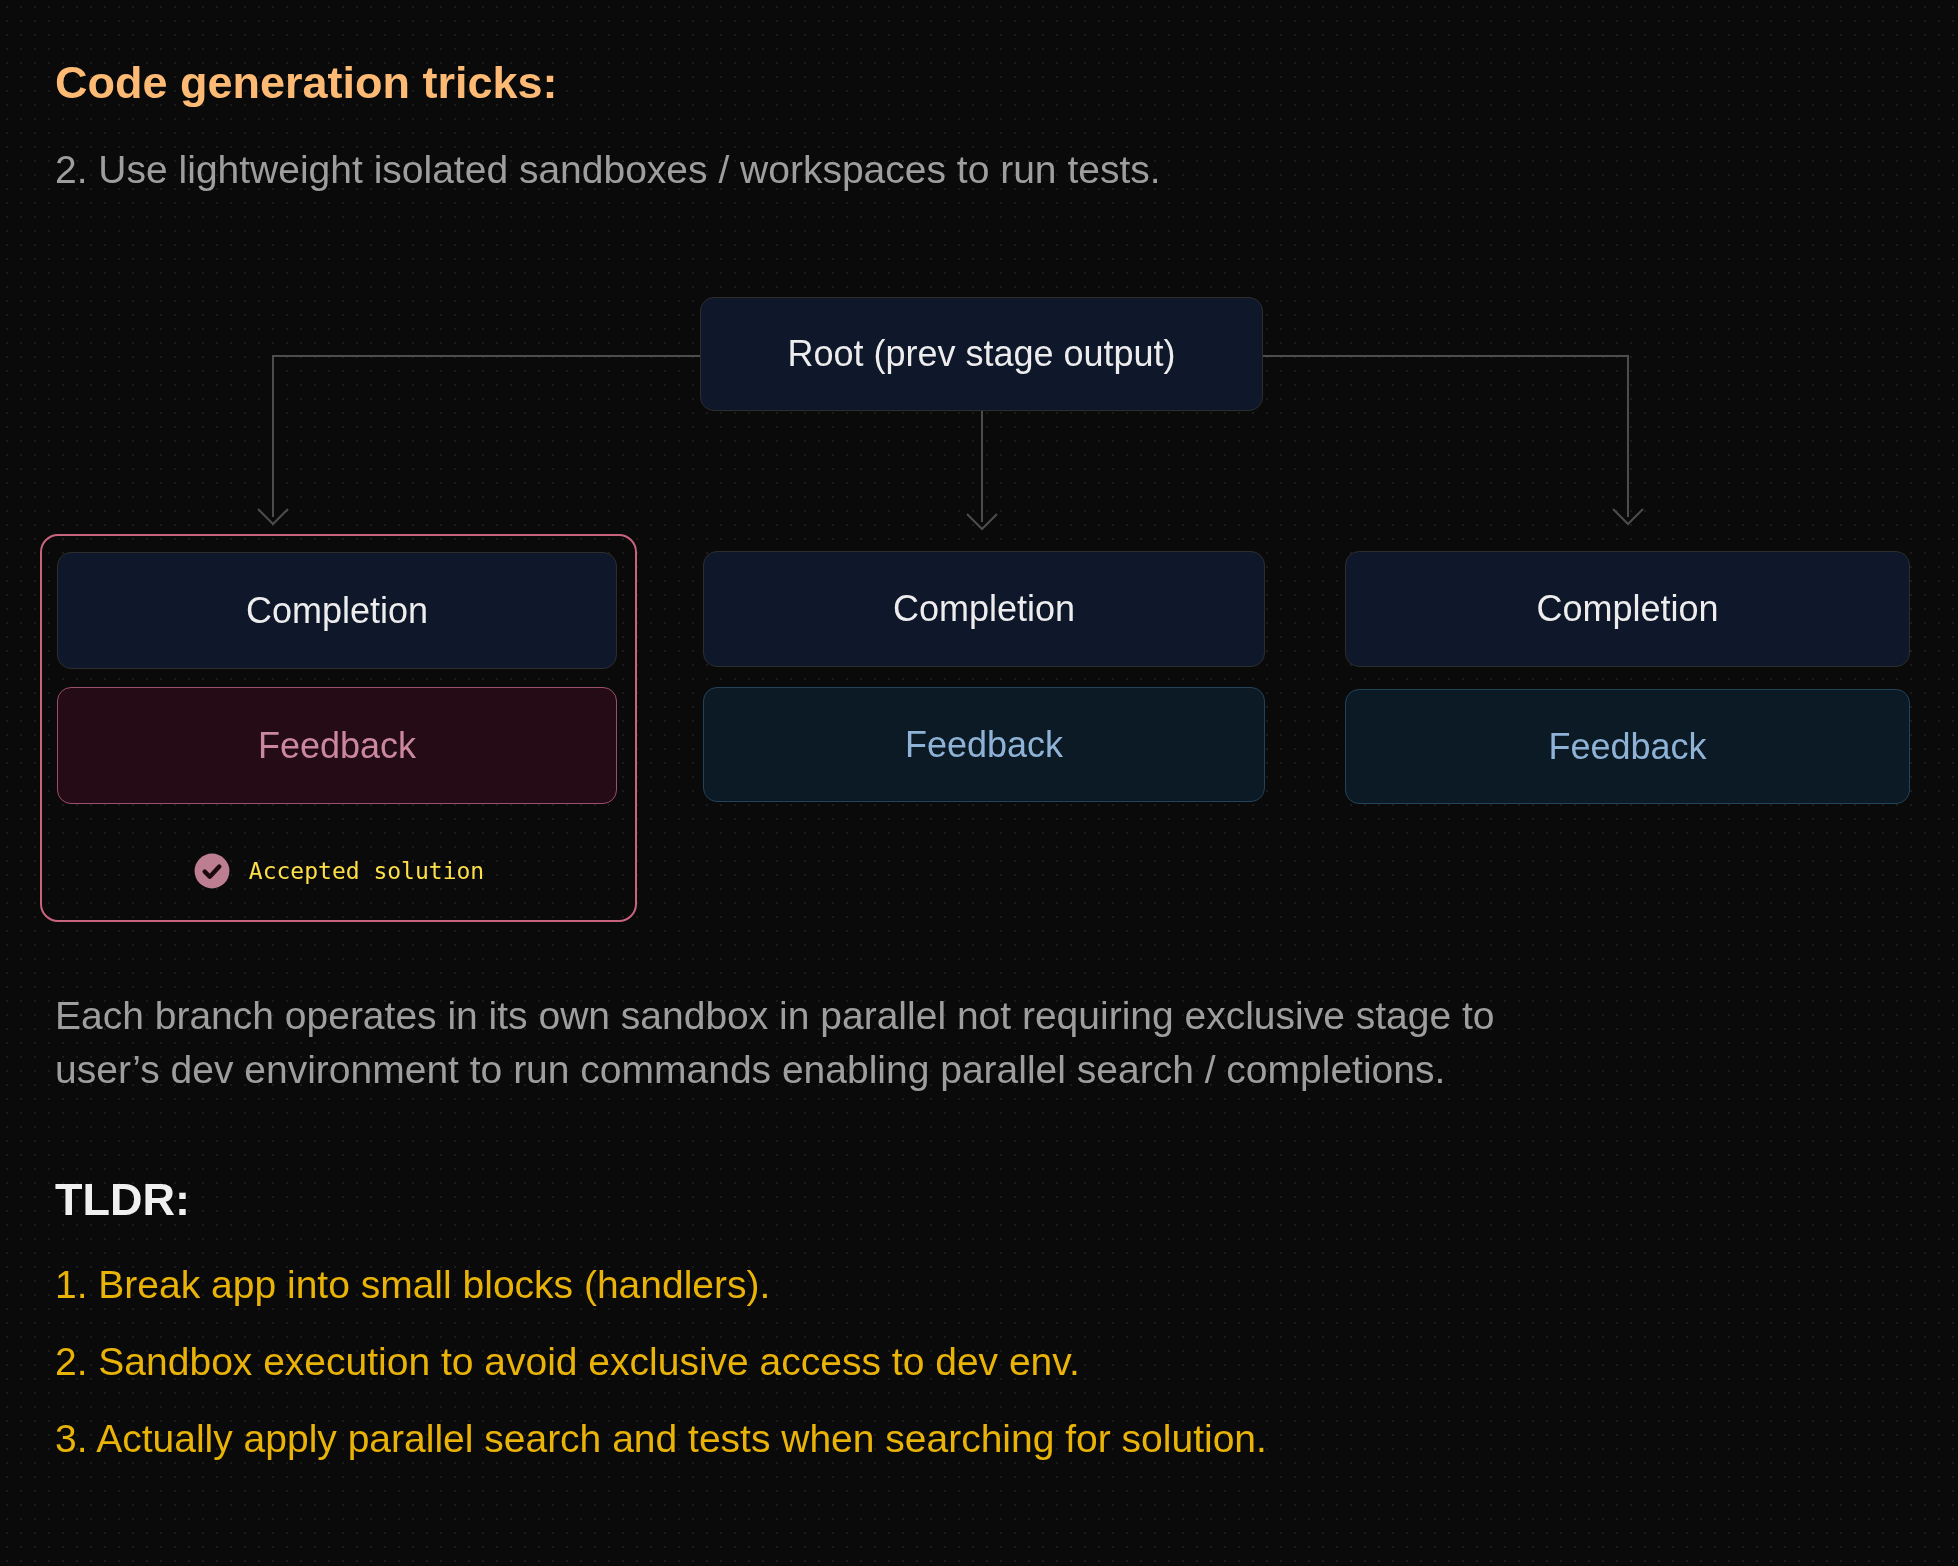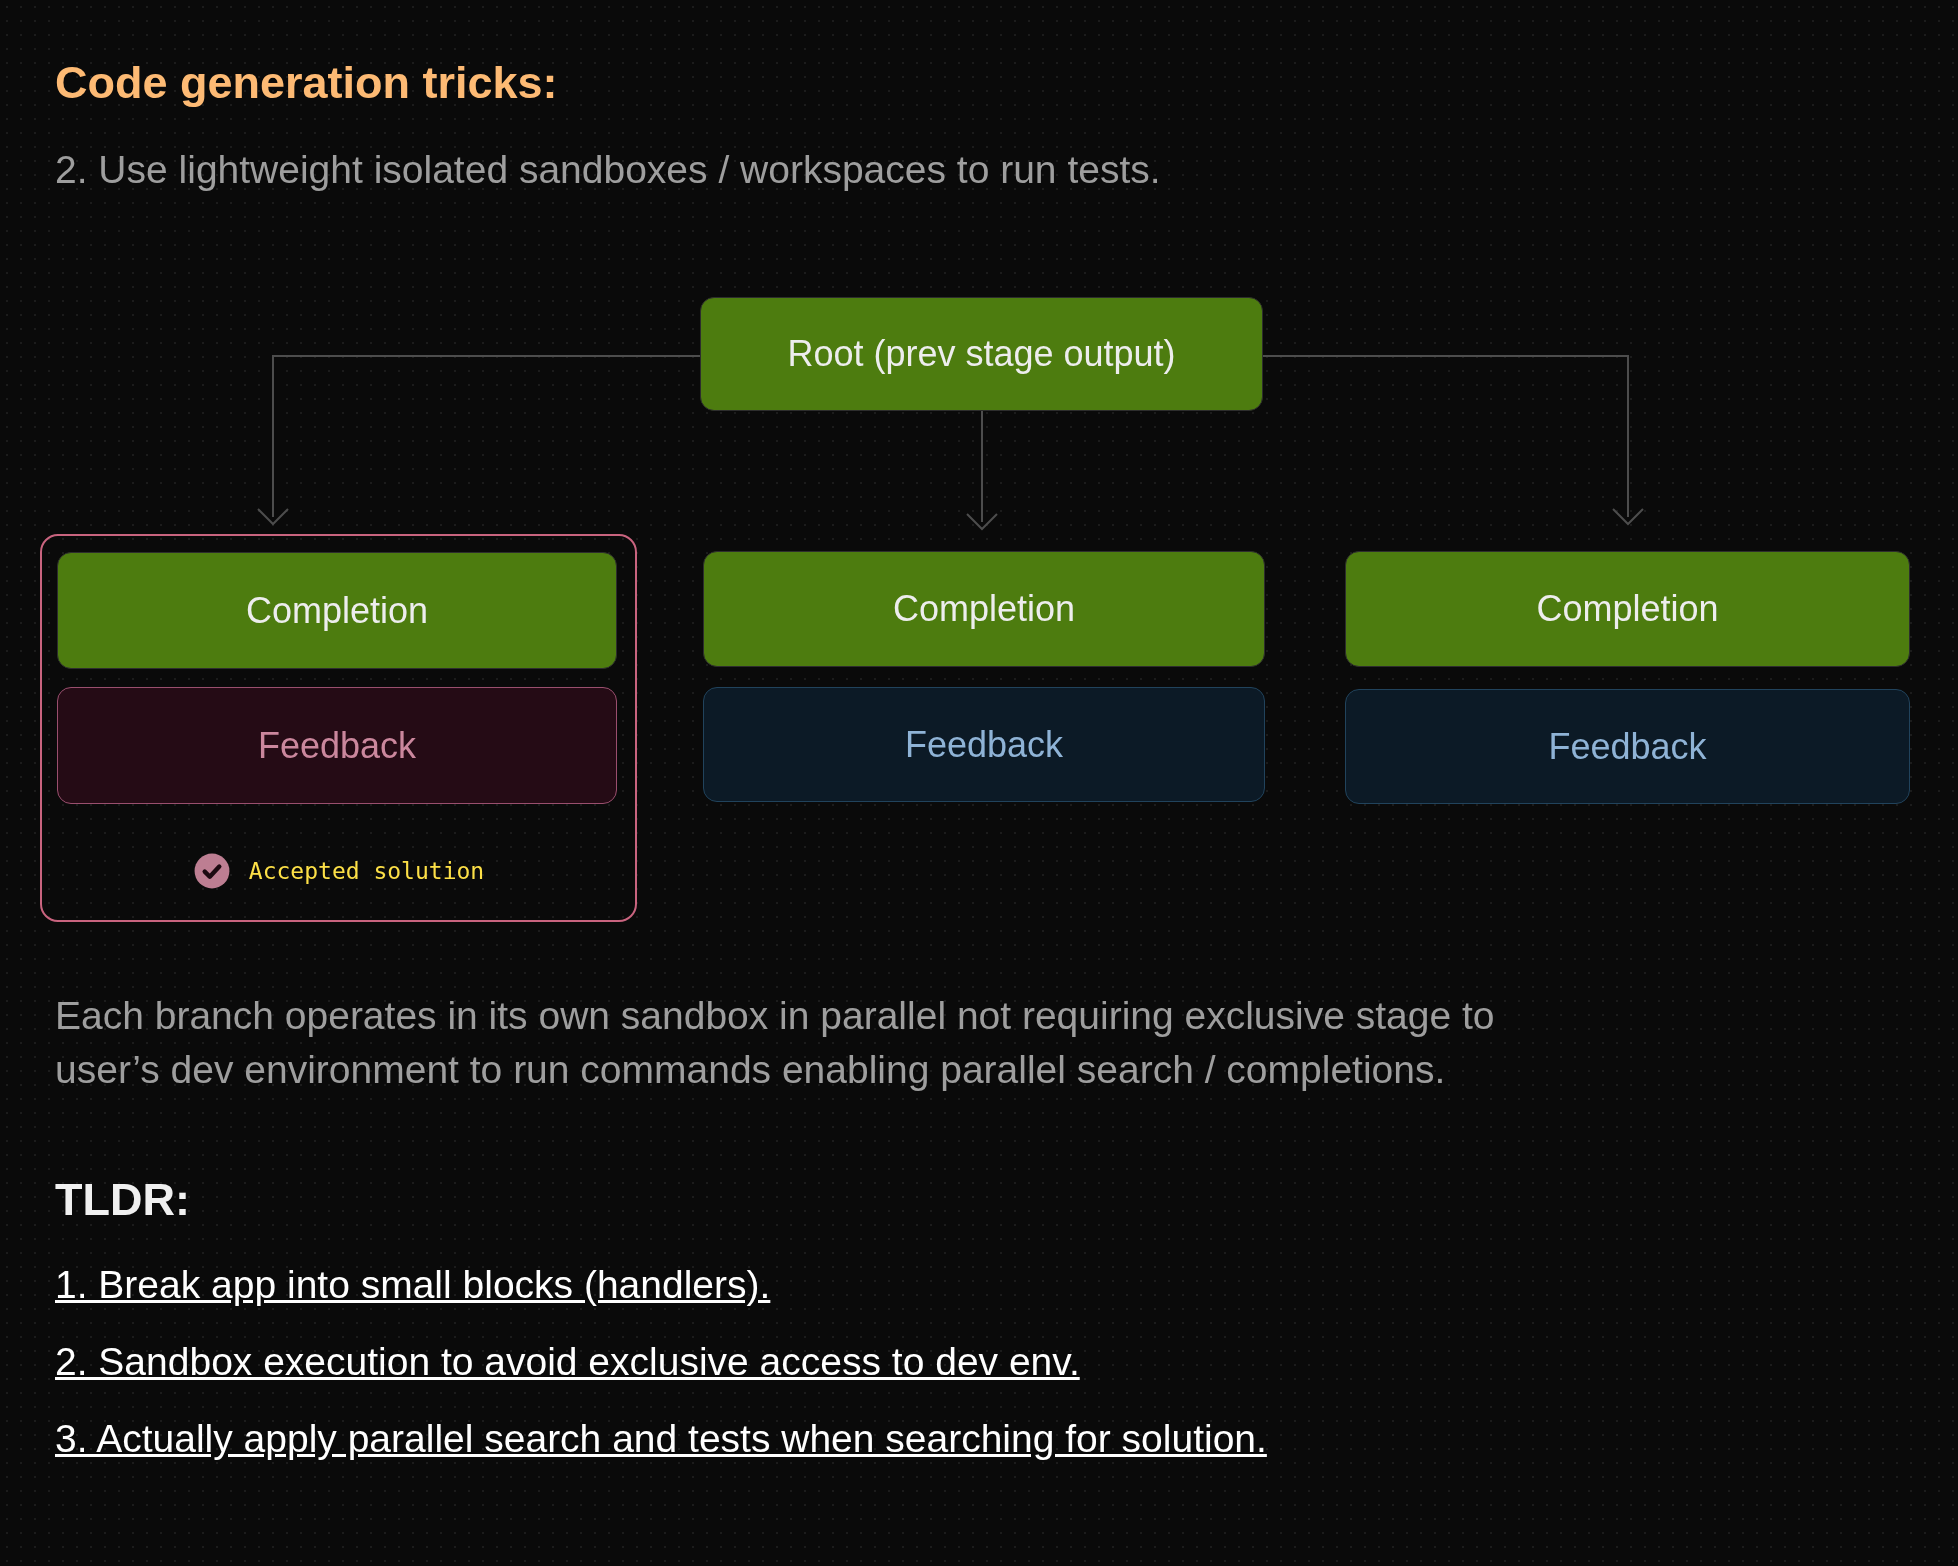--- a/index.html
+++ b/index.html
@@ -50,21 +50,21 @@
     stroke: #4d4d4d;
     stroke-width: 2;
     fill: none;
   }
 
   .node {
     position: absolute;
     display: flex;
     align-items: center;
     justify-content: center;
-    background: #4d7c0f;
+    background: #0f172a;
     border: 1.5px solid #2d2d2d;
     border-radius: 14px;
     font-size: 36px;
     color: #ededed;
     box-sizing: border-box;
   }
 
   .root-node   { left: 700px;  top: 76px;  width: 563px; height: 114px; }
 
   .branch-frame {
@@ -134,23 +134,22 @@
     line-height: 58px;
     font-weight: 700;
     color: #f0f0f0;
   }
   .tldr-list {
     margin: 30px 0 0 55px;
   }
   .tldr-item {
     font-size: 39px;
     line-height: 52px;
-    color: #ffffff;
+    color: #eab308;
     margin: 0 0 25px 0;
-    text-decoration: underline;
   }
 </style>
 </head>
 <body>
 
 <h1 class="page-title">Code generation tricks:</h1>
 
 <div class="intro">
   <div class="intro-item">2. Use lightweight isolated sandboxes / workspaces to run tests.</div>
 </div>

